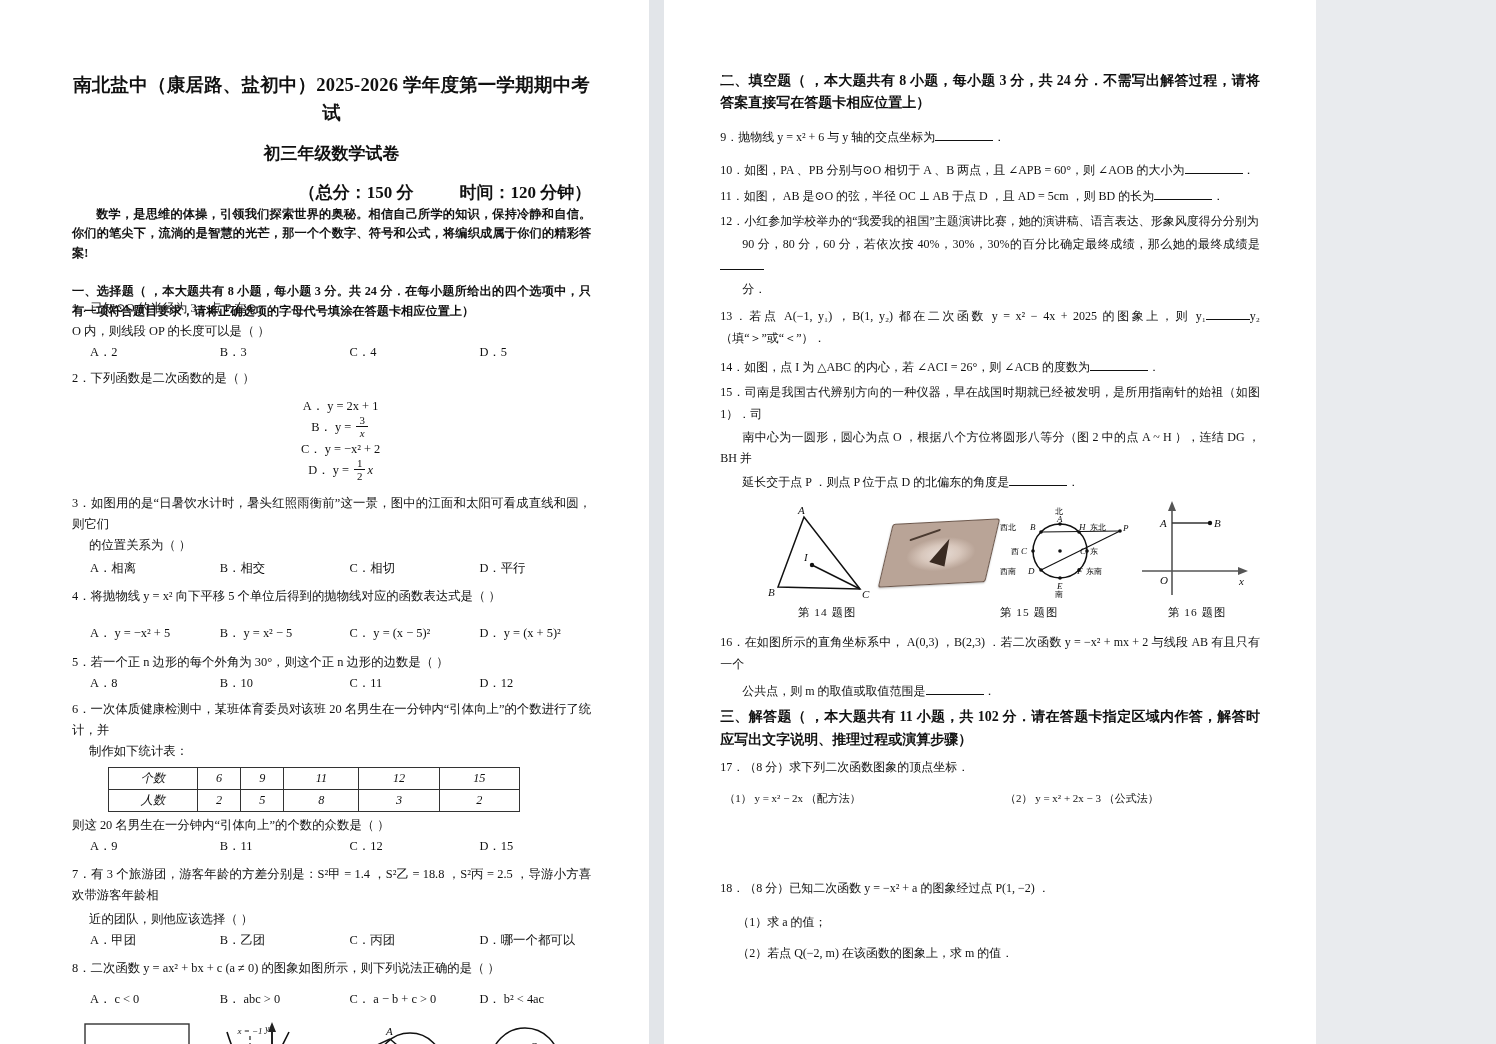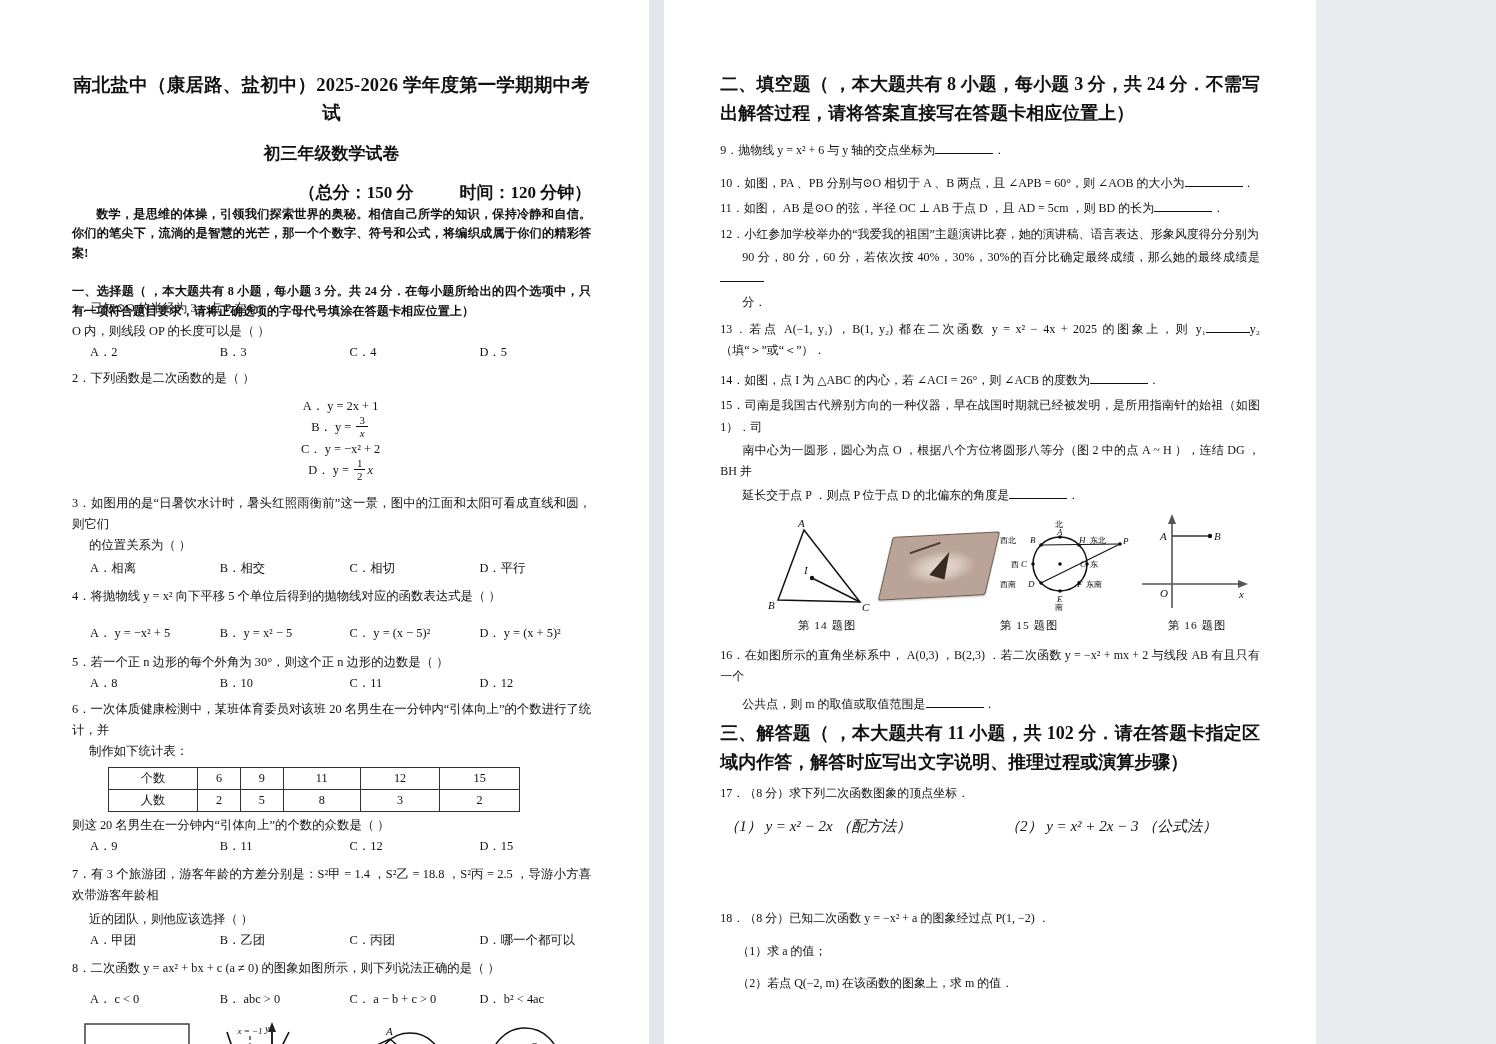--- a/index.html
+++ b/index.html
@@ -34,21 +34,21 @@
     font-weight:bold;font-size:12.2px;line-height:1.62;text-align:justify;
     margin:0 0 18px 0;
   }
   .epigraph .ind{display:inline-block;width:24px;}
 
   .sec-head{
     font-weight:bold;font-size:12.2px;line-height:1.62;text-align:justify;
     margin:0;
   }
   .sec-head-r{
-    font-weight:bold;font-size:18px;line-height:1.6;text-align:justify;
+    font-weight:bold;font-size:14px;line-height:1.6;text-align:justify;
     margin:0 0 10px 0;
   }
 
   
   .q{font-size:12.4px;line-height:1.68;margin:7px 0 0 0;text-align:justify;}
   .q-r{font-size:12px;line-height:1.78;margin:12px 0 0 0;text-align:justify;}
   .q-ind{display:inline-block;width:17px;}
   .q-ind2{display:inline-block;width:22px;}
 
   .opts{display:flex;font-size:12.4px;margin:4px 0 0 0;}
@@ -58,21 +58,21 @@
 
   
   .mi{font-style:italic;font-family:"Liberation Serif",serif;}
   .frac{display:inline-block;vertical-align:middle;text-align:center;font-size:.88em;margin:0 2px;position:relative;top:-1px;}
   .frac .num{display:block;border-bottom:1px solid #111;padding:0 3px;line-height:1.12;}
   .frac .den{display:block;padding:0 3px;line-height:1.18;}
   .blank{display:inline-block;border-bottom:1px solid #111;width:58px;height:.85em;}
   .blank.s{width:44px;}
 
   
-  .stat-wrap{margin:6px 0 3px 36px;}
+  .stat-wrap{margin:6px 0 3px 36px;font-style:italic;}
   table.stat{border-collapse:collapse;width:412px;font-size:12.2px;}
   table.stat td{
     border:1px solid #333;text-align:center;height:21px;padding:0;
   }
   table.stat td.hd{width:88px;}
 
   
   .figrow{display:flex;justify-content:space-around;align-items:flex-end;margin-top:14px;padding:0 8px;}
   .figcell{text-align:center;}
   .figcap{font-size:11.6px;margin-top:7px;letter-spacing:1px;}
@@ -468,21 +468,21 @@
       </div>
       <div class="q-r" style="margin-top:6px;">
         <span class="q-ind2"></span><span>公共点，则 m 的取值或取值范围是</span><span class="blank"></span><span>．</span>
       </div>
 
       <div class="sec-head-r" style="margin-top:4px;margin-bottom:6px;">三、解答题（ ，本大题共有 11 小题，共 102 分．请在答题卡指定区域内作答，解答时应写出文字说明、推理过程或演算步骤）</div>
 
       <div class="q-r" style="margin-top:4px;">
         <span>17．</span><span>（8 分）求下列二次函数图象的顶点坐标．</span>
       </div>
-      <div class="opts" style="margin-top:13px;font-size:15px;font-style:italic;">
+      <div class="opts" style="margin-top:13px;font-size:11px;">
         <div style="flex:0 0 52%;padding-left:4px;">（1） y = x² − 2x （配方法）</div>
         <div style="flex:0 0 48%;padding-left:4px;">（2） y = x² + 2x − 3 （公式法）</div>
       </div>
 
       <div class="q-r" style="margin-top:72px;">
         <span>18．</span><span>（8 分）已知二次函数 y = −x² + a 的图象经过点 P(1, −2) ．</span>
       </div>
       <div class="q-r" style="margin-top:12px;">
         <span class="q-ind"></span><span>（1）求 a 的值；</span>
       </div>

